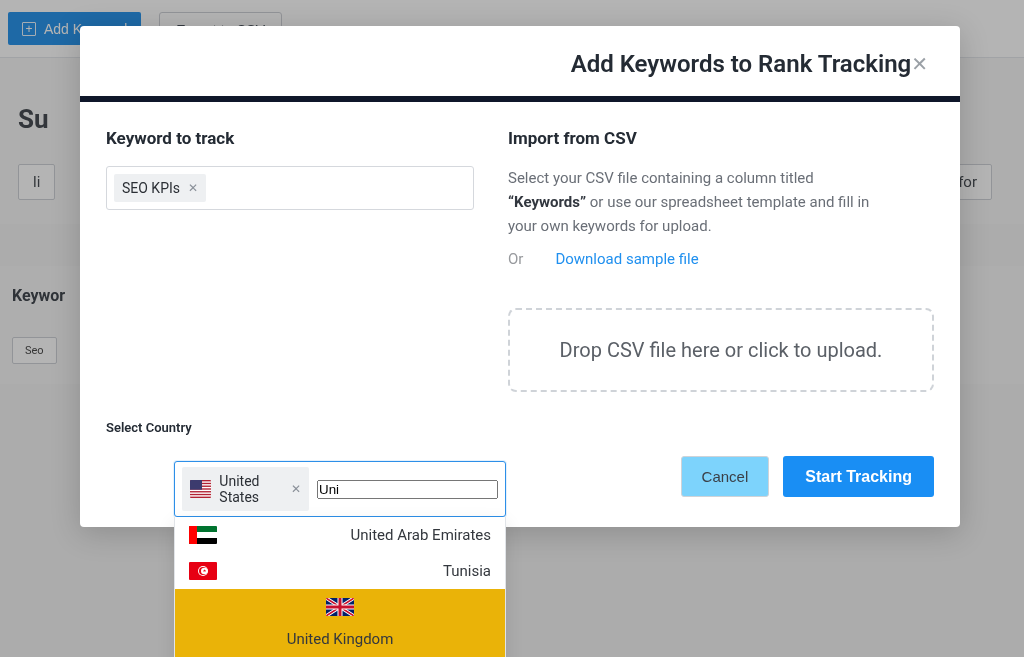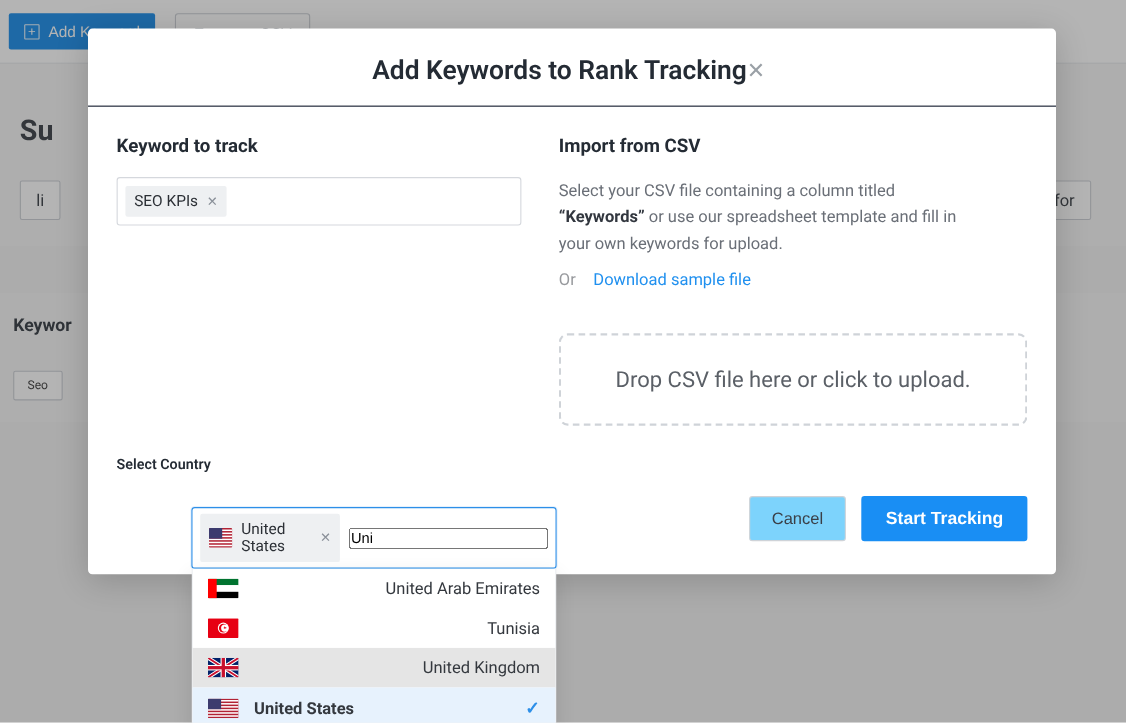--- a/index.html
+++ b/index.html
@@ -47,22 +47,22 @@
 
     .overlay {
       position:absolute; inset:0; background: rgba(60,60,60,0.35);
     }
 
     .modal {
       position:absolute; top:26px; left:80px; width:880px; background:#fff; border-radius:4px;
       box-shadow: 0 6px 30px rgba(0,0,0,0.18); padding: 0;
     }
     .modal-header {
-      display:flex; align-items:center; justify-content:center;
-      padding: 24px 32px 18px 26px; border-bottom: 1px solid #0f172a;
+      display:flex; align-items:center; justify-content:flex-end;
+      padding: 24px 32px 18px 26px; border-bottom: 6px solid #0f172a;
     }
     .modal-title { font-size: 24px; font-weight:600; color:#242b34; }
     .close-x {
       font-size: 20px; color:#9aa0a6; cursor:pointer; font-weight:300; line-height:1;
     }
 
     .modal-body {
       display:flex; padding: 26px 0 30px;
     }
     .col-left { width: 420px; padding: 0 26px; position:relative; }
@@ -82,21 +82,21 @@
     .country-block { margin-top: 210px; }
 
     .flag {
       width: 28px; height: 18px; display:inline-block; vertical-align:middle; position:relative; overflow:hidden;
       border-radius:1px;
     }
 
     .csv-title { font-size:17px; font-weight:700; color:#242b34; margin-bottom: 18px; }
     .csv-text { font-size:15px; color:#6a6f77; line-height:1.6; max-width: 380px; }
     .csv-text b { color:#32373f; font-weight:700; }
-    .or-row { display:flex; align-items:center; gap:16px; margin-top:12px; }
+    .or-row { display:flex; align-items:center; gap:32px; margin-top:12px; }
     .or-label { color:#97999d; font-size:15px; }
     .link { color:#2090ef; font-size:15px; cursor:pointer; }
 
     .dropzone {
       margin-top: 40px; border: 2px dashed #cfd3d8; border-radius: 8px; padding: 28px; text-align:center;
       color:#5b6067; font-size:20px; cursor:pointer;
     }
 
     .modal-footer {
       display:flex; justify-content:flex-end; gap:14px; padding: 0 26px 26px 26px; margin-top: 12px;
@@ -120,21 +120,21 @@
     }
     .dropdown-menu {
       background:#fff; border:1px solid #e1e4e8; border-top:none; border-radius: 0 0 3px 3px;
       box-shadow: 0 6px 18px rgba(0,0,0,0.10);
     }
     .dd-item {
       display:flex; align-items:center; gap:14px; padding: 9px 14px; font-size:15px; color:#34383e;
       cursor:pointer;
       justify-content:space-between;
     }
-    .dd-item.hover { background:#e5e5e5; }
+    .dd-item.hover { background:#eab308;flex-direction:column; }
     .dd-item.selected { background:#e7f2fd; font-weight:700; }
     .dd-check { margin-left:auto; color:#2d8fe8; font-size:16px; }
   </style>
 </head>
 <body>
 
 <div class="backdrop">
   <div class="topbar">
     <button class="btn-primary">
       <span class="plus-box">+</span>

